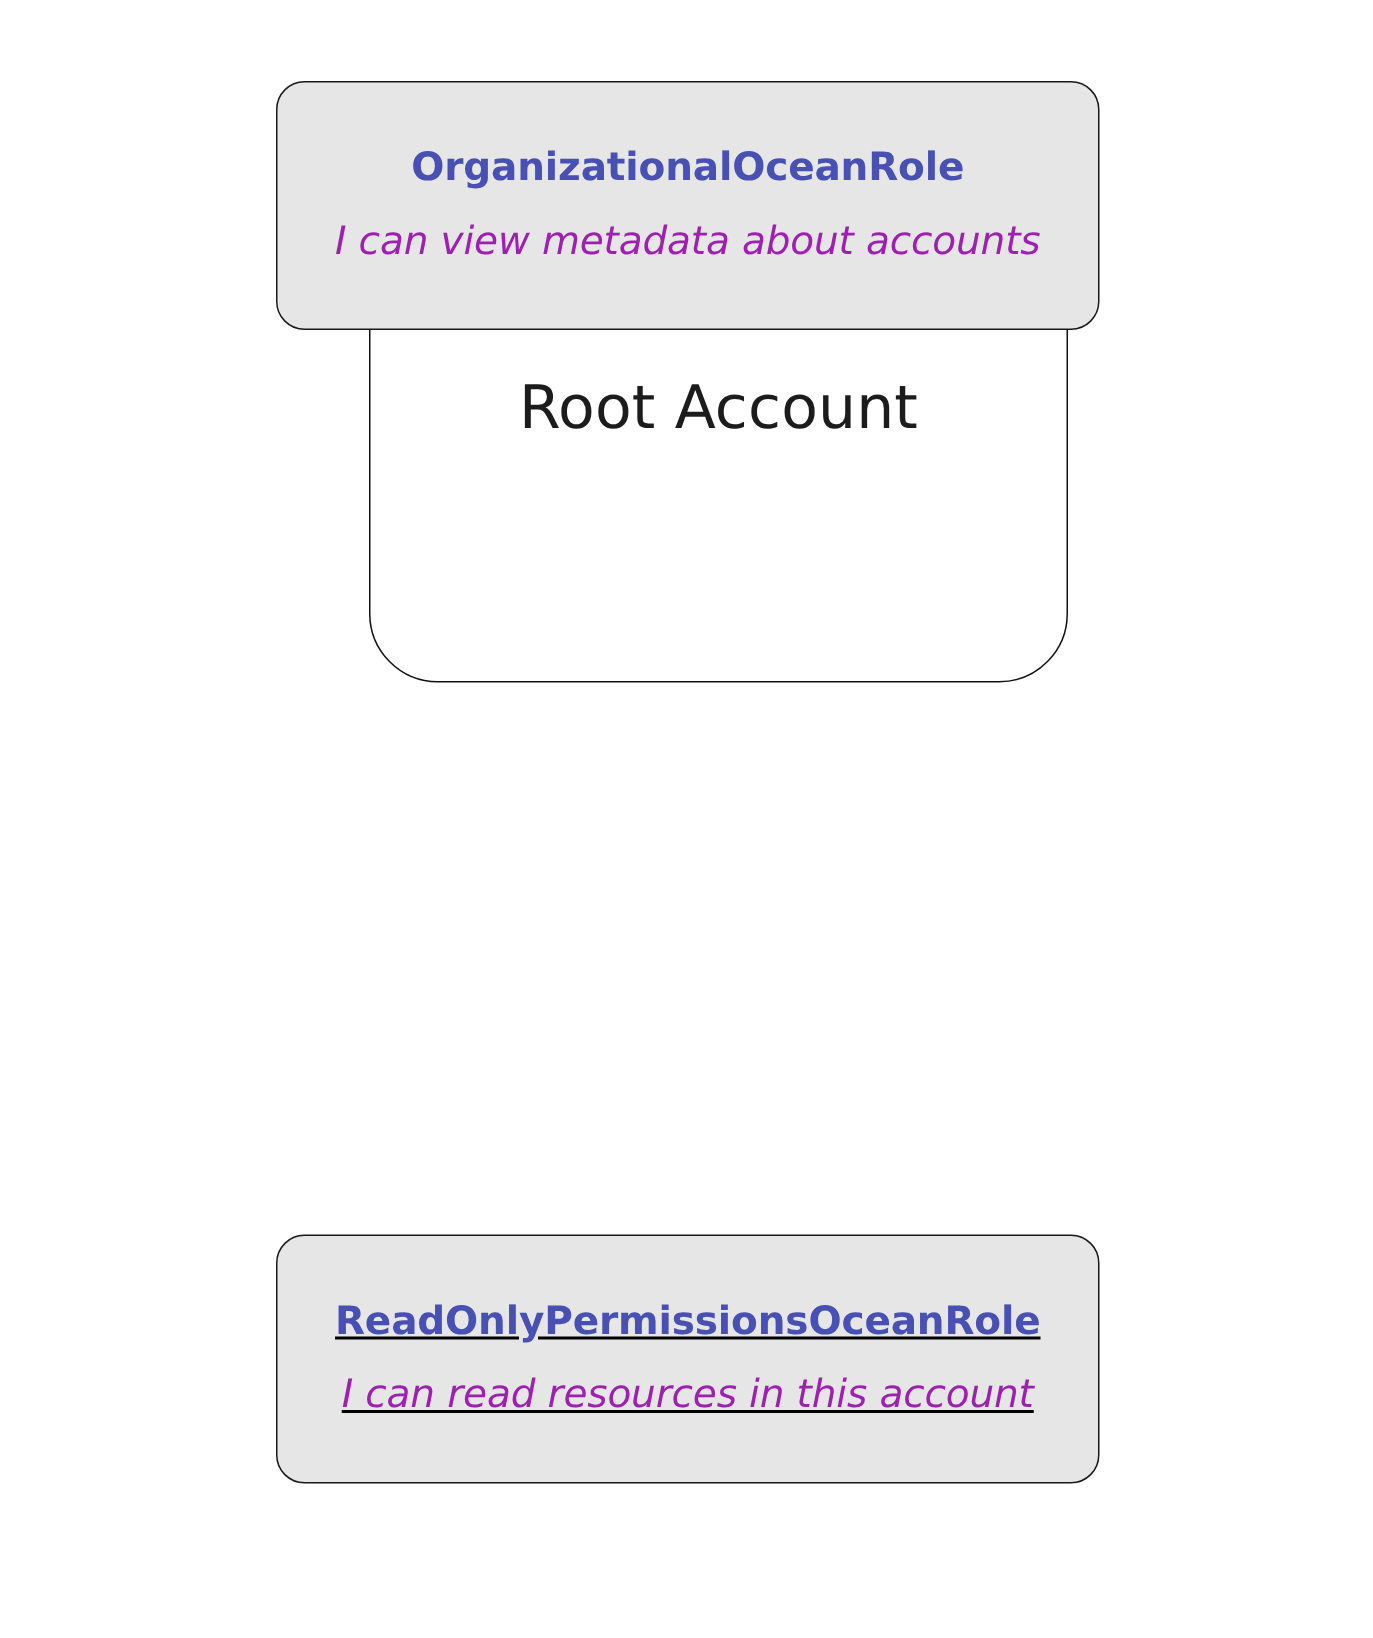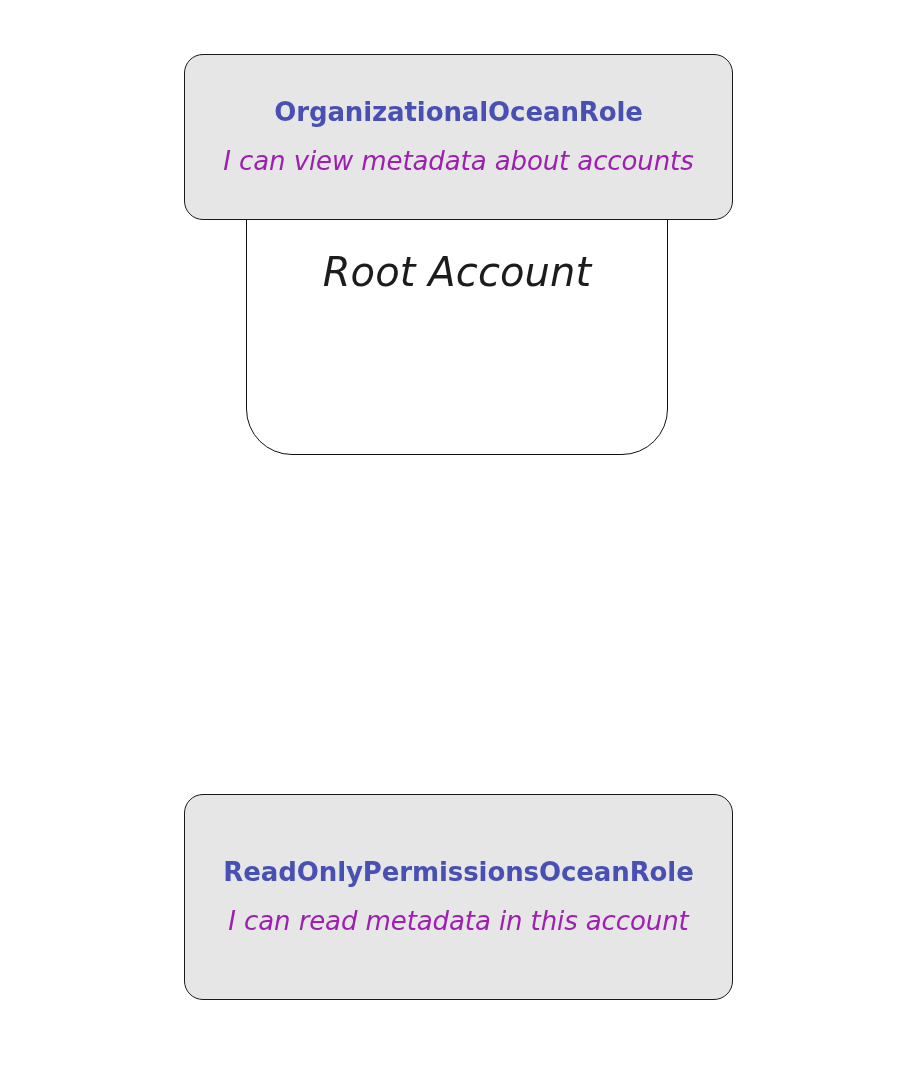--- a/index.html
+++ b/index.html
@@ -77,24 +77,23 @@
     line-height: 1.22;
     text-align: left;
     letter-spacing: -0.1px;
     margin-top: 3px;
   }
 
   
   #root-account-box {
     left: 246px;
     top: 150px;
-    width: 422px;
+    width: 466px;
     height: 305px;
     border-radius: 10px 10px 46px 46px;
-    font-style: italic;
   }
   #root-account-label {
     top: 97px;
   }
   #organizational-role-box {
     left: 184px;
     top: 54px;
     width: 549px;
     height: 166px;
   }
@@ -105,38 +104,39 @@
     top: 533px;
     width: 422px;
     height: 330px;
     border-radius: 46px 46px 10px 10px;
   }
   #integration-account-label {
     top: 113px;
   }
   #readonly-role-box {
     left: 184px;
-    top: 794px;
+    top: 823px;
     width: 549px;
-    height: 206px;
+    height: 166px;
+    text-decoration: underline;
   }
 </style>
 </head>
 <body>
 
 <div id="diagram-canvas">
 
   <div class="account-box" id="root-account-box">
     <div class="account-label" id="root-account-label">Root Account</div>
   </div>
 
   <div class="role-box" id="organizational-role-box">
     <div class="role-title">OrganizationalOceanRole</div>
     <div class="role-subtitle">I can view metadata about accounts</div>
   </div>
 
 
   <div class="role-box" id="readonly-role-box">
     <div class="role-title">ReadOnlyPermissionsOceanRole</div>
-    <div class="role-subtitle">I can read metadata in this account</div>
+    <div class="role-subtitle">I can read resources in this account</div>
   </div>
 
 </div>
 
 </body></html>

